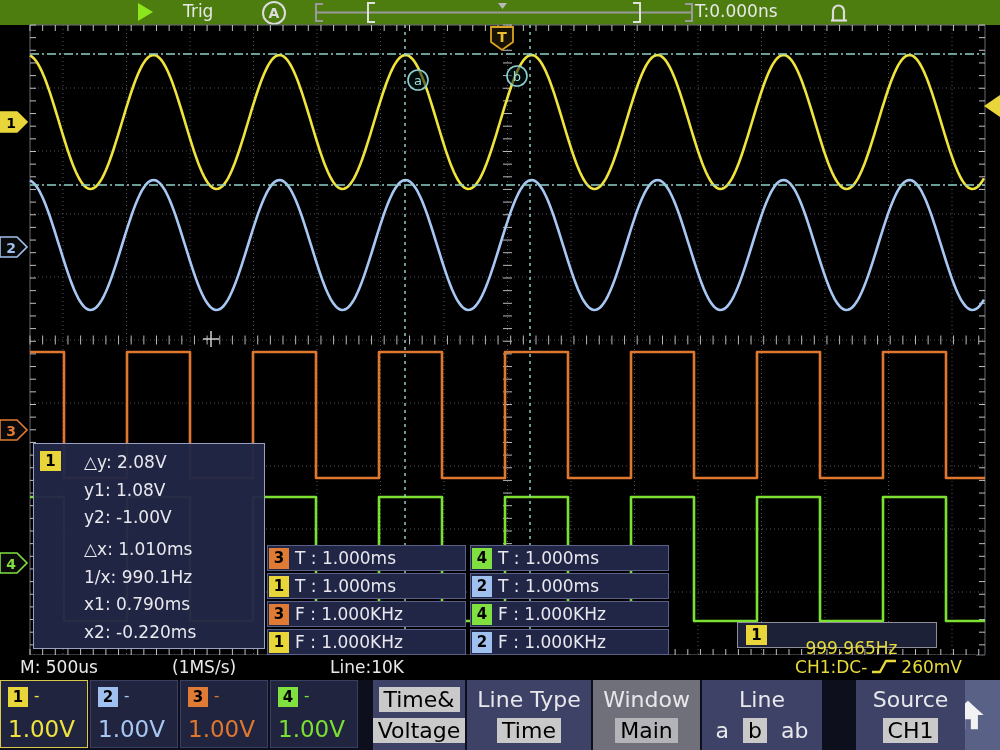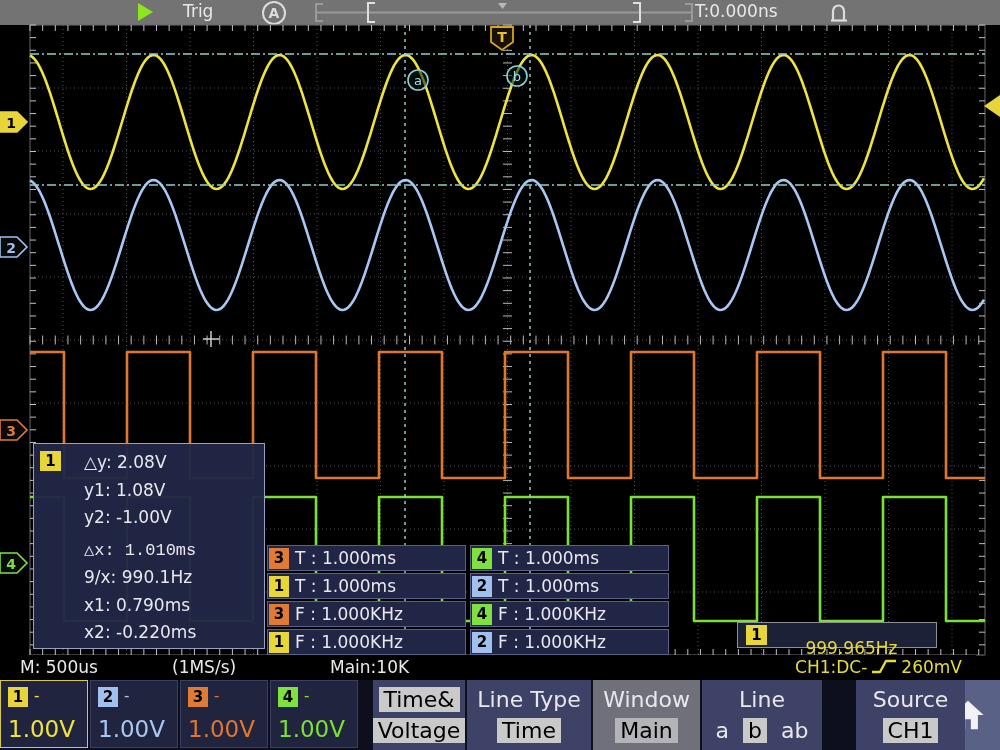--- a/index.html
+++ b/index.html
@@ -1,19 +1,19 @@
 <!DOCTYPE html>
 <html><head>
 <meta charset="utf-8">
 <style>
   html,body{margin:0;padding:0;background:#000;}
   .scope{position:relative;width:1000px;height:750px;background:#000;overflow:hidden;
          font-family:"DejaVu Sans","Liberation Sans",sans-serif;}
   
-  .topbar{position:absolute;left:0;top:0;width:1000px;height:25px;background:#737373;color:#e8e8e8;}
+  .topbar{position:absolute;left:0;top:0;width:1000px;height:25px;background:#4d7c0f;color:#e8e8e8;}
   .topbar .play{position:absolute;left:138px;top:3px;width:0;height:0;
       border-left:15px solid #8ce61e;border-top:9px solid transparent;border-bottom:9px solid transparent;}
   .topbar .trig{position:absolute;left:183px;top:1px;font-size:17px;}
   .topbar .autoc{position:absolute;left:262px;top:1px;width:20px;height:20px;border:2px solid #dcdcdc;
       border-radius:50%;font-size:14px;font-weight:bold;text-align:center;line-height:20px;color:#dcdcdc;}
   .topbar .ttime{position:absolute;left:695px;top:1px;font-size:17px;}
   
   .popup{position:absolute;left:33px;top:443px;width:232px;height:206px;background:rgba(33,38,70,0.96);
       border:1px solid #99a1c2;color:#e8e8ee;font-size:17px;box-sizing:border-box;padding:8px 0 6px 50px;
       display:flex;flex-direction:column;justify-content:space-between;}
@@ -536,22 +536,22 @@
       <polygon points="1000,95 1000,117 984,106" fill="#e8d53a"></polygon>
     </svg>
 
   <div class="popup">
     <span class="badge popup-badge badge" style="background:#e8d53a">1</span>
     <span class="badge" style="position:absolute;left:6px;top:7px;background:#e8d53a">1</span>
     <div id="popup-rows" style="display:flex;flex-direction:column;justify-content:space-between;height:100%">
         <div class="prow" style="white-space: pre;"><span>△y: </span><span>2.08V</span></div>
         <div class="prow" style="white-space: pre;"><span>y1: </span><span>1.08V</span></div>
         <div class="prow" style="white-space: pre;"><span>y2: </span><span>-1.00V</span></div>
-        <div class="prow" style="white-space: pre; margin-top: 4px; font-family: Liberation Mono, monospace;"><span>△x: </span><span>1.010ms</span></div>
-        <div class="prow" style="white-space: pre;"><span>9/x: </span><span>990.1Hz</span></div>
+        <div class="prow" style="white-space: pre; margin-top: 4px;"><span>△x: </span><span>1.010ms</span></div>
+        <div class="prow" style="white-space: pre;"><span>1/x: </span><span>990.1Hz</span></div>
         <div class="prow" style="white-space: pre;"><span>x1: </span><span>0.790ms</span></div>
         <div class="prow" style="white-space: pre;"><span>x2: </span><span>-0.220ms</span></div>
       </div>
   </div>
 
   <div class="mtable" id="mtable">
       <div class="mcell">
         <span class="badge" style="background: rgb(224, 123, 53);">3</span>
         <span>T : 1.000ms</span>
       </div>
@@ -586,21 +586,21 @@
     </div>
 
   <div class="freqbox">
     <span class="badge" style="background:#e8d53a">1</span>
     <span class="fval">999.965Hz</span>
   </div>
 
   <div class="statusbar">
     <span class="sb" style="left:20px">M: 500us</span>
     <span class="sb" style="left:172px">(1MS/s)</span>
-    <span class="sb" style="left:330px">Main:10K</span>
+    <span class="sb" style="left:330px">Line:10K</span>
     <div class="triginfo">
       <span>CH1:DC-</span>
       <svg width="26" height="18" viewBox="0 0 26 18">
         <polyline points="1,14 9,14 15,3 25,3" fill="none" stroke="#e6da3c" stroke-width="2.4" stroke-linejoin="round"></polyline>
       </svg>
       <span>260mV</span>
     </div>
   </div>
 
   <div class="menubar" id="menubar">

